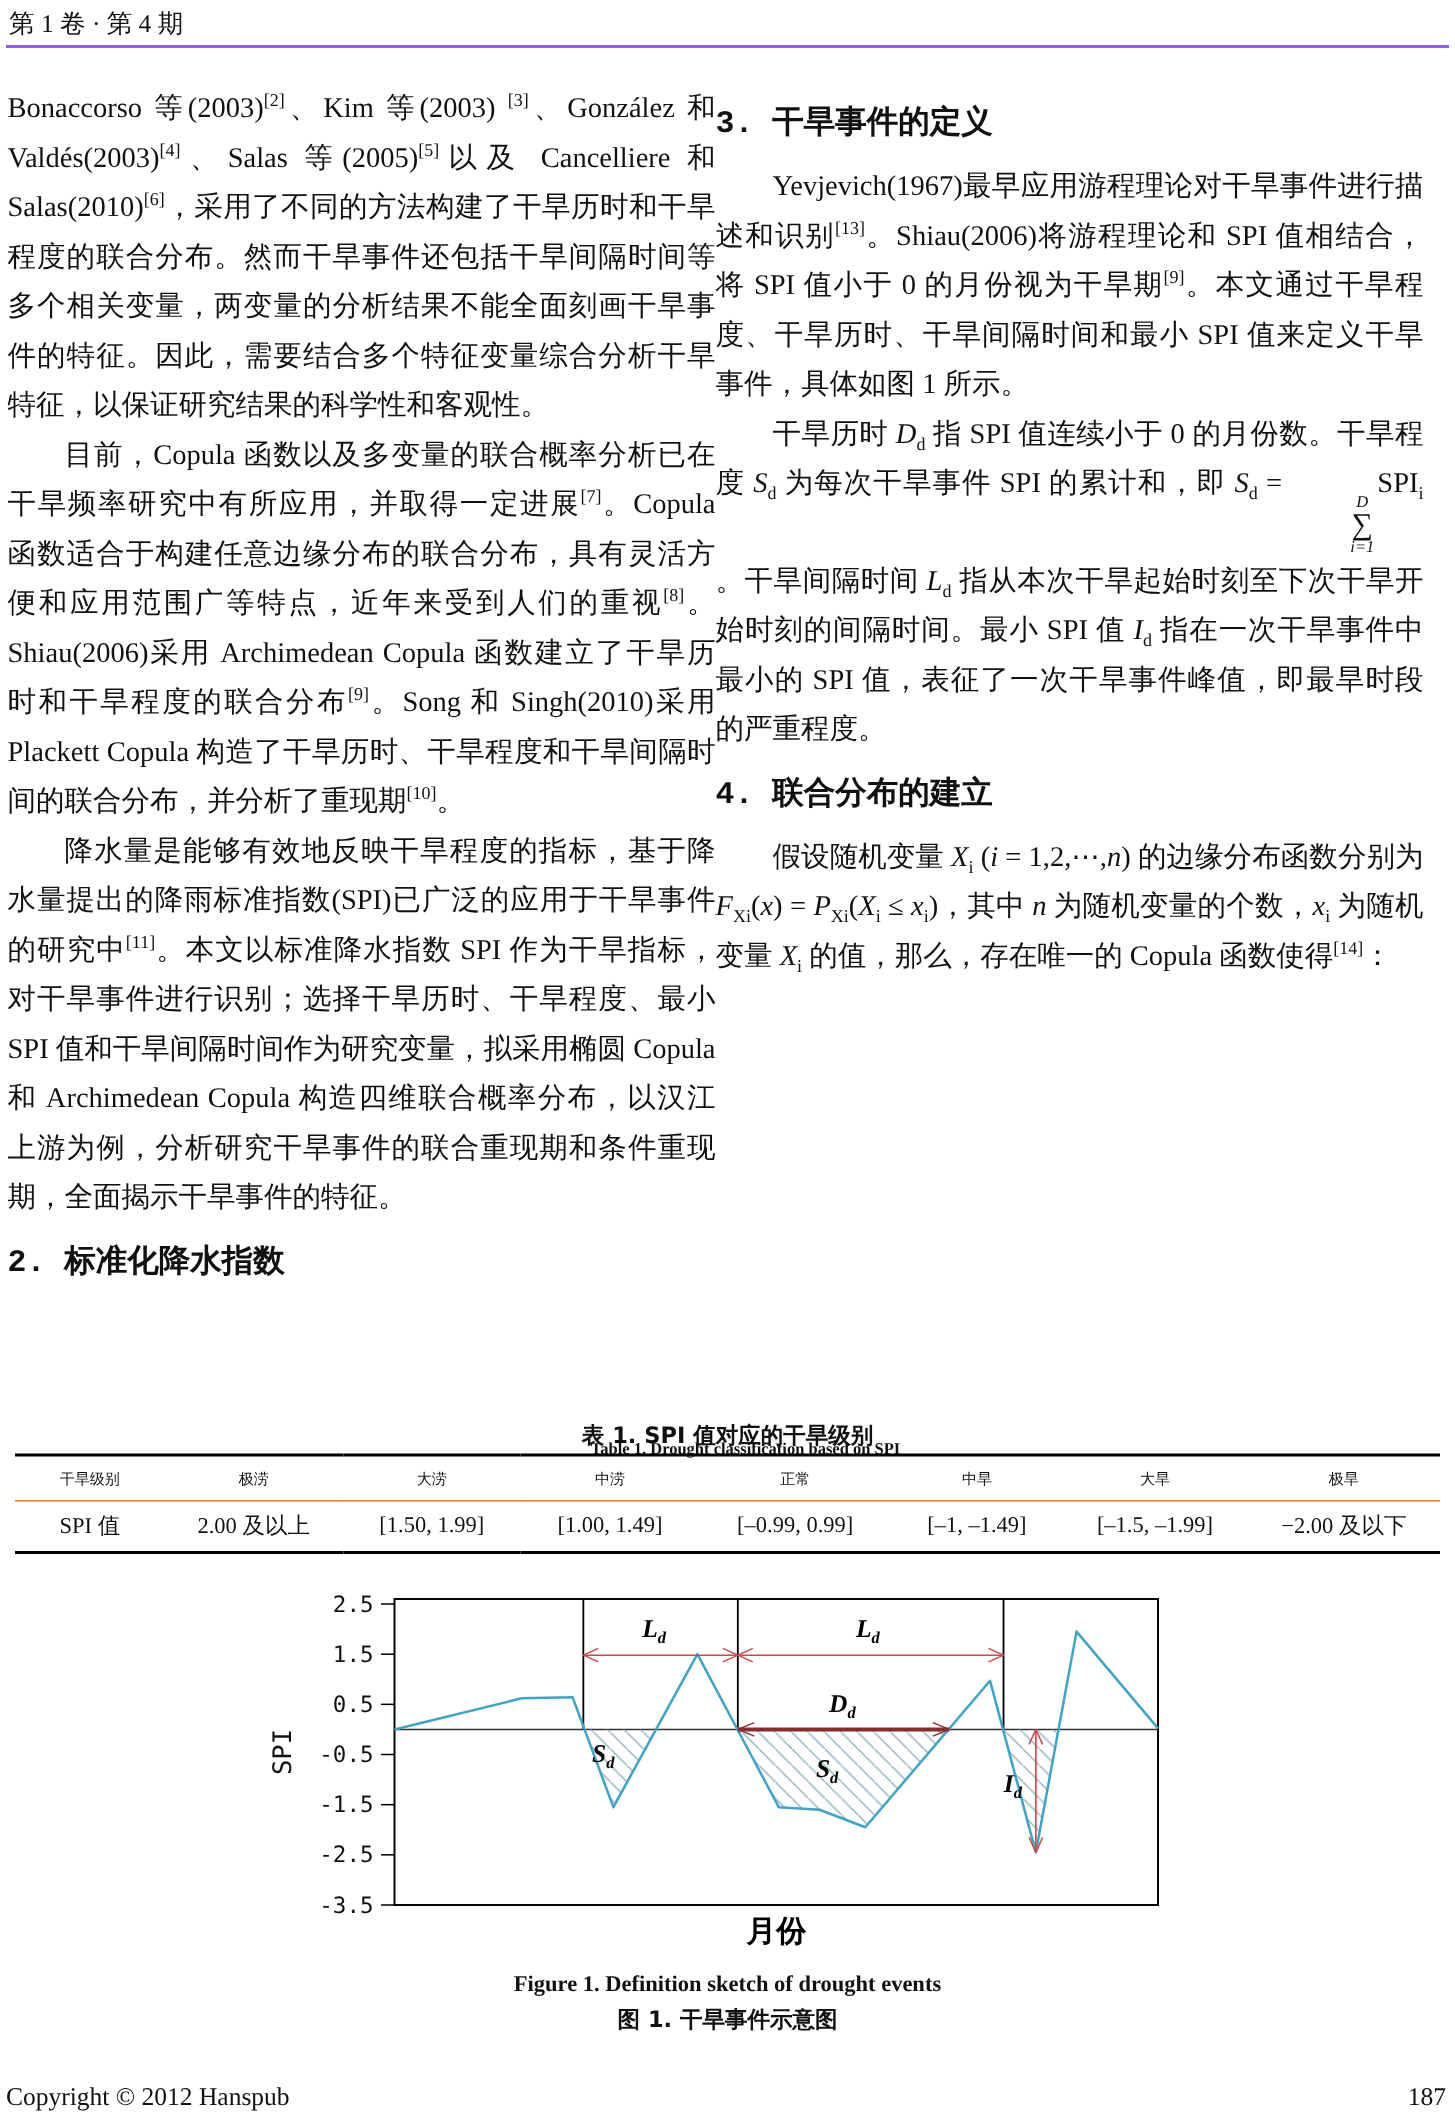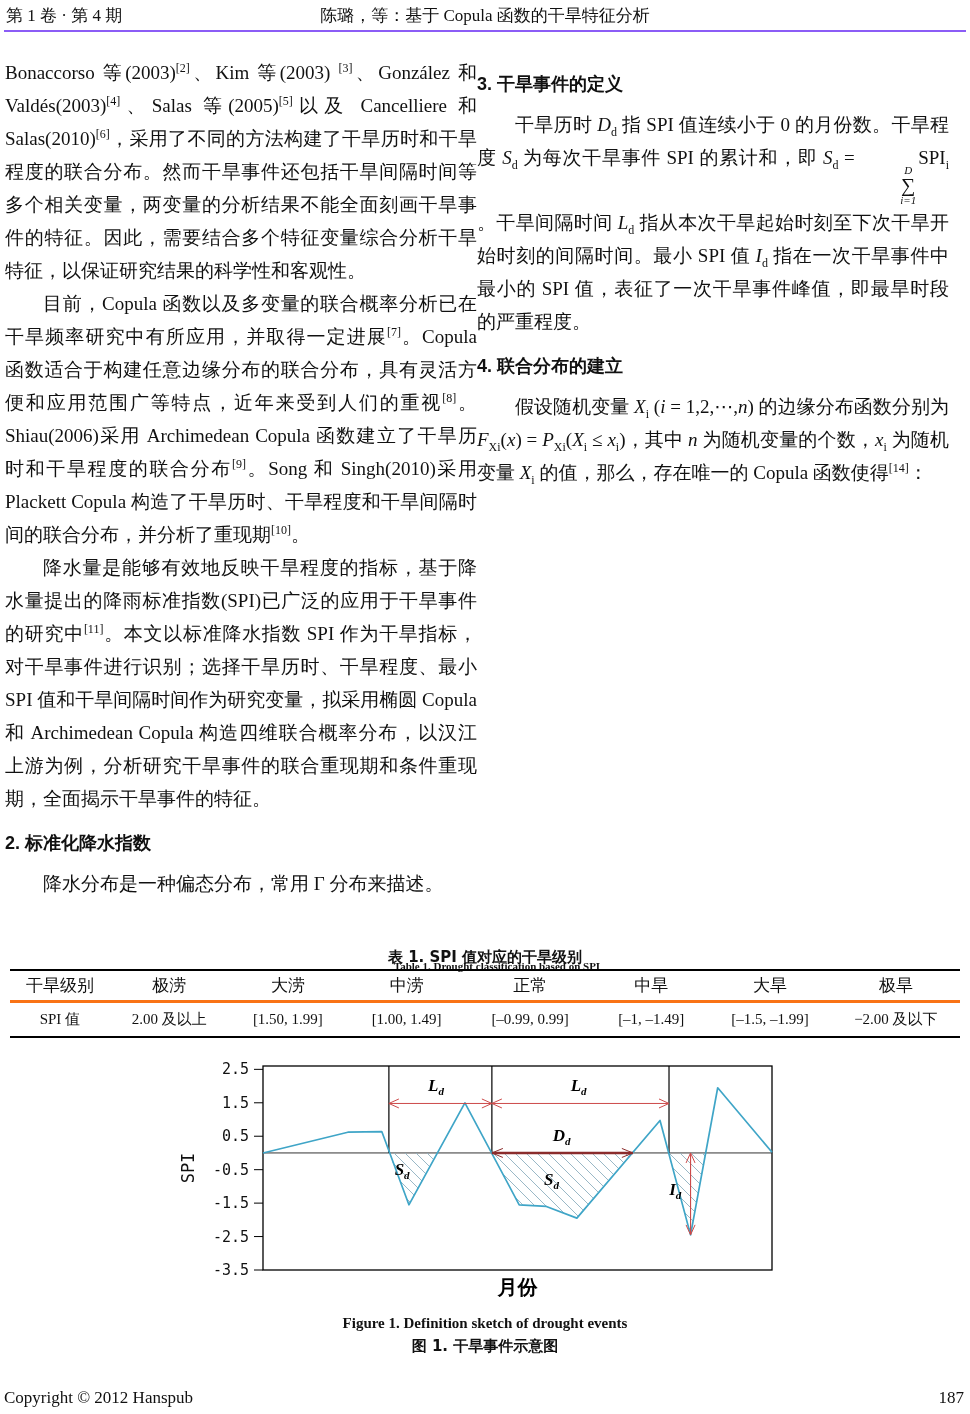--- a/index.html
+++ b/index.html
@@ -10,38 +10,38 @@
   .hdr{position:absolute;left:4px;top:4px;width:962px;height:26px;
        border-bottom:2px solid #8b5cf6;font-size:17px;}
   .hdr .issue{position:absolute;left:2px;top:0;}
   .hdr .rtitle{position:absolute;left:0;right:0;top:0;text-align:center;}
   
   .cols{position:absolute;left:5px;top:56px;width:960px;height:858px;
         display:flex;overflow:hidden;}
   .col{width:472px;flex:0 0 472px;}
   .para{font-size:19px;line-height:33px;text-align:justify;margin:0;}
   .para.ind{text-indent:2em;}
-  .sec-h{font-family:Liberation Sans, sans-serif;
-         font-size:18px;font-weight:bold;margin:14px 0 10px 0;line-height:28px;}
+  .sec-h{font-family:Liberation Mono, monospace;
+         font-size:21px;font-weight:bold;margin:14px 0 10px 0;line-height:28px;}
   sup.ref{font-size:12px;line-height:0;}
   sub.subv{font-size:12px;line-height:0;}
   .it{font-style:italic;}
   .stack{display:inline-flex;flex-direction:column;align-items:center;
          vertical-align:-0.55em;line-height:1;margin:0 2px;}
   .stack .s-top,.stack .s-bot{font-size:11px;font-style:italic;line-height:1;}
   .stack .s-mid{font-size:20px;line-height:0.95;}
   
   .tcap{position:absolute;left:0;width:970px;text-align:center;font-weight:bold;}
   #tcap-en{top:960px;font-size:11px;padding-left:12px;}
   #tcap-zh{top:948px;font-size:15px;font-family:"DejaVu Sans","Liberation Sans",sans-serif;}
   #spi-table{position:absolute;left:10px;top:969px;width:950px;
              border-collapse:collapse;table-layout:fixed;
              border-top:2px solid #000;border-bottom:2px solid #000;}
-  #spi-table th{font-weight:normal;font-size:17px;height:29px;
-                border-bottom:3px solid #f97316;padding:0;text-align:center;}
+  #spi-table th{font-weight:normal;font-size:10px;height:29px;
+                border-bottom:1px solid #f97316;padding:0;text-align:center;}
   #spi-table td{font-size:15px;height:33px;padding:0;text-align:center;}
   
   #fig{position:absolute;left:180px;top:1046px;}
   .ytick{font:15px "DejaVu Sans Mono","Liberation Mono",monospace;fill:#111;}
   .ann{font:italic bold 17px "Liberation Serif","DejaVu Serif",serif;fill:#000;}
   .ann .sub{font-size:11px;}
   .xlab{font:bold 20px "DejaVu Sans","Liberation Sans",sans-serif;fill:#000;}
   .spilab{font:17px "DejaVu Sans Mono","Liberation Mono",monospace;fill:#111;}
   .fcap{position:absolute;left:0;width:970px;text-align:center;font-weight:bold;}
   #fcap-en{top:1315px;font-size:15px;text-align:center;}
@@ -49,33 +49,32 @@
   
   .ftr{position:absolute;left:4px;top:1388px;width:962px;font-size:17px;}
   .ftr .copy{position:absolute;left:0;top:0;}
   .ftr .pno{position:absolute;right:2px;top:0;}
 </style>
 </head>
 <body>
 
 <div class="hdr">
   <span class="issue">第 1 卷 · 第 4 期</span>
-  <span class="rtitle">陈璐，等：基于 Copula 函数的干旱特征分析</span>
 </div>
 
 <div class="cols">
   <div class="col" id="col-left">
       <p class="para"><span>Bonaccorso 等(2003)</span><sup class="ref">[2]</sup><span>、Kim 等(2003) </span><sup class="ref">[3]</sup><span>、González 和 Valdés(2003)</span><sup class="ref">[4]</sup><span>、Salas 等(2005)</span><sup class="ref">[5]</sup><span>以及 Cancelliere 和 Salas(2010)</span><sup class="ref">[6]</sup><span>，采用了不同的方法构建了干旱历时和干旱程度的联合分布。然而干旱事件还包括干旱间隔时间等多个相关变量，两变量的分析结果不能全面刻画干旱事件的特征。因此，需要结合多个特征变量综合分析干旱特征，以保证研究结果的科学性和客观性。</span></p>
       <p class="para ind"><span>目前，Copula 函数以及多变量的联合概率分析已在干旱频率研究中有所应用，并取得一定进展</span><sup class="ref">[7]</sup><span>。Copula 函数适合于构建任意边缘分布的联合分布，具有灵活方便和应用范围广等特点，近年来受到人们的重视</span><sup class="ref">[8]</sup><span>。Shiau(2006)采用 Archimedean Copula 函数建立了干旱历时和干旱程度的联合分布</span><sup class="ref">[9]</sup><span>。Song 和 Singh(2010)采用 Plackett Copula 构造了干旱历时、干旱程度和干旱间隔时间的联合分布，并分析了重现期</span><sup class="ref">[10]</sup><span>。</span></p>
       <p class="para ind"><span>降水量是能够有效地反映干旱程度的指标，基于降水量提出的降雨标准指数(SPI)已广泛的应用于干旱事件的研究中</span><sup class="ref">[11]</sup><span>。本文以标准降水指数 SPI 作为干旱指标，对干旱事件进行识别；选择干旱历时、干旱程度、最小 SPI 值和干旱间隔时间作为研究变量，拟采用椭圆 Copula 和 Archimedean Copula 构造四维联合概率分布，以汉江上游为例，分析研究干旱事件的联合重现期和条件重现期，全面揭示干旱事件的特征。</span></p>
       <div class="sec-h">2. 标准化降水指数</div>
-      <p class="para ind"><span>降水分布是一种偏态分布，常用 Γ 分布来描述。</span></p>
     </div>
   <div class="col" id="col-right">
       <div class="sec-h">3. 干旱事件的定义</div>
+      <p class="para ind"><span>Yevjevich(1967)最早应用游程理论对干旱事件进行描述和识别</span><sup class="ref">[13]</sup><span>。Shiau(2006)将游程理论和 SPI 值相结合，将 SPI 值小于 0 的月份视为干旱期</span><sup class="ref">[9]</sup><span>。本文通过干旱程度、干旱历时、干旱间隔时间和最小 SPI 值来定义干旱事件，具体如图 1 所示。</span></p>
       <p class="para ind"><span>干旱历时 </span><span class="it">D</span><sub class="subv">d</sub><span> 指 SPI 值连续小于 0 的月份数。干旱程度 </span><span class="it">S</span><sub class="subv">d</sub><span> 为每次干旱事件 SPI 的累计和，即 </span><span class="it">S</span><sub class="subv">d</sub><span> = </span><span class="stack">
           <span class="s-top">D</span>
           <span class="s-mid">∑</span>
           <span class="s-bot">i=1</span>
         </span><span>SPI</span><sub class="subv">i</sub><span> 。干旱间隔时间 </span><span class="it">L</span><sub class="subv">d</sub><span> 指从本次干旱起始时刻至下次干旱开始时刻的间隔时间。最小 SPI 值 </span><span class="it">I</span><sub class="subv">d</sub><span> 指在一次干旱事件中最小的 SPI 值，表征了一次干旱事件峰值，即最旱时段的严重程度。</span></p>
       <div class="sec-h">4. 联合分布的建立</div>
       <p class="para ind"><span>假设随机变量 </span><span class="it">X</span><sub class="subv">i</sub><span> (</span><span class="it">i</span><span> = 1,2,⋯,</span><span class="it">n</span><span>) 的边缘分布函数分别为 </span><span class="it">F</span><sub class="subv">Xi</sub><span>(</span><span class="it">x</span><span>) = </span><span class="it">P</span><sub class="subv">Xi</sub><span>(</span><span class="it">X</span><sub class="subv">i</sub><span> ≤ </span><span class="it">x</span><sub class="subv">i</sub><span>)，其中 </span><span class="it">n</span><span> 为随机变量的个数，</span><span class="it">x</span><sub class="subv">i</sub><span> 为随机变量 </span><span class="it">X</span><sub class="subv">i</sub><span> 的值，那么，存在唯一的 Copula 函数使得</span><sup class="ref">[14]</sup><span>：</span></p>
     </div>
 </div>
 

